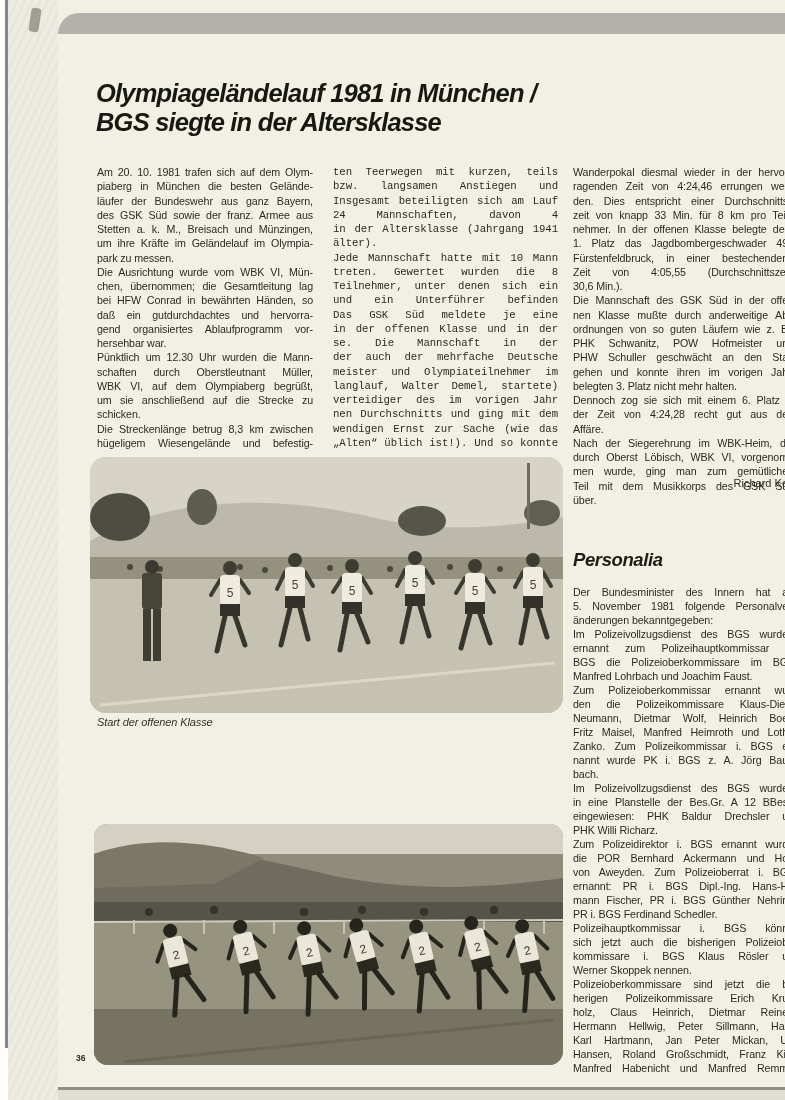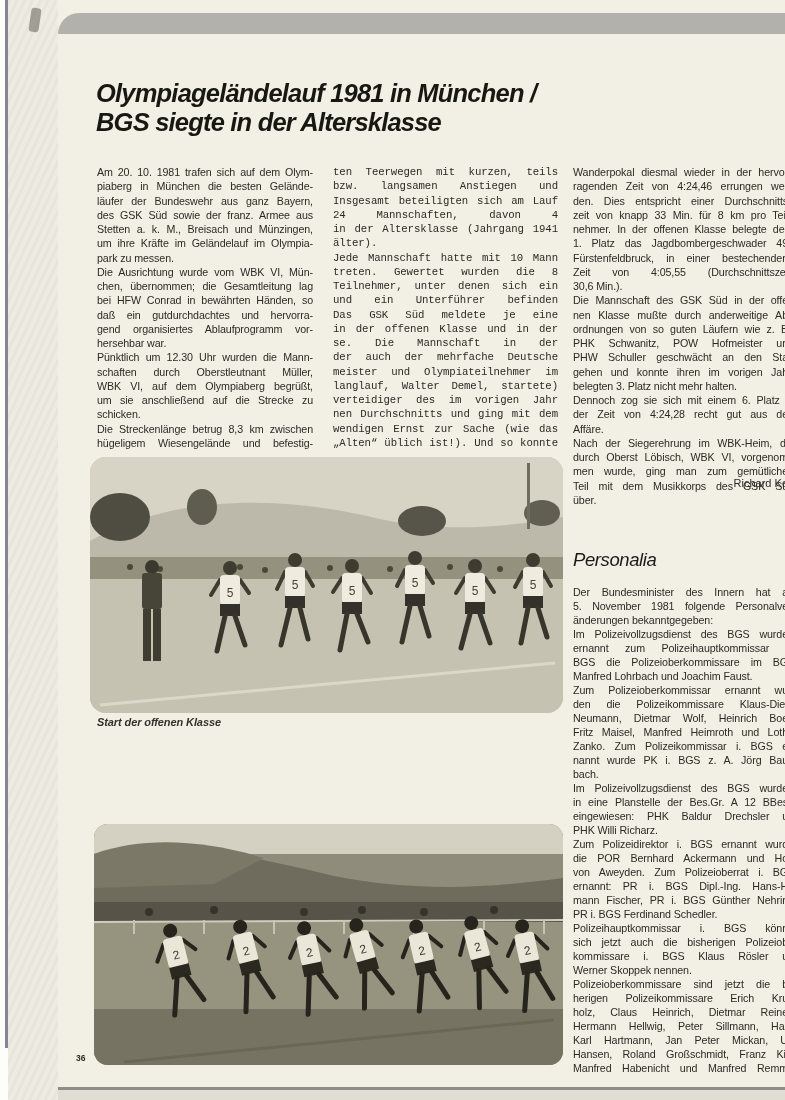--- a/index.html
+++ b/index.html
@@ -25,31 +25,31 @@
   .col-1 { left:97px;  width:216px; }
   .col-2 { left:333px; width:225px;font-family:Liberation Mono, monospace; }
   .col-3 { left:573px; width:215px; }
   .jl { height:14.25px; line-height:14.25px; text-align:justify; text-align-last:justify; overflow:hidden; }
   .jl.pe { text-align-last:left; }
   .personalia-body .jl { height:14px; line-height:14px; }
 
   .byline { position:absolute; left:573px; top:477px; width:215px; text-align:right;
     font-size:11px; color:#2b2a24; }
 
-  .personalia-heading { position:absolute; left:573px; top:549px; font-size:18.5px; font-weight:normal;
+  .personalia-heading { position:absolute; left:573px; top:549px; font-size:18.5px; font-weight:bold;
     font-style:italic; letter-spacing:-0.4px; color:#1c1b16; }
   .personalia-body { position:absolute; left:573px; top:585px; width:215px; color:#2b2a24;
     font-size:10.7px; letter-spacing:-0.1px; }
 
   .photo { position:absolute; overflow:hidden; border-radius:16px; background:#c9c6b7; }
   .photo-1 { left:90px; top:457px; width:473px; height:256px; }
   .photo-2 { left:94px; top:824px; width:469px; height:241px; border-radius:14px; }
   .photo svg { display:block; }
 
-  .caption { position:absolute; left:97px; font-style:italic; font-size:11px; color:#34322a; letter-spacing:-0.1px;font-weight:bold; }
+  .caption { position:absolute; left:97px; font-style:italic; font-size:11px; color:#34322a; letter-spacing:-0.1px; }
   .caption-1 { top:716px; }
   .caption-2 { top:760px; }
 
   .page-number { position:absolute; left:76px; top:1053px; font-size:8.5px; font-weight:bold; color:#2b2a24; }
 </style>
 </head>
 <body>
 
 <div class="root">
 

